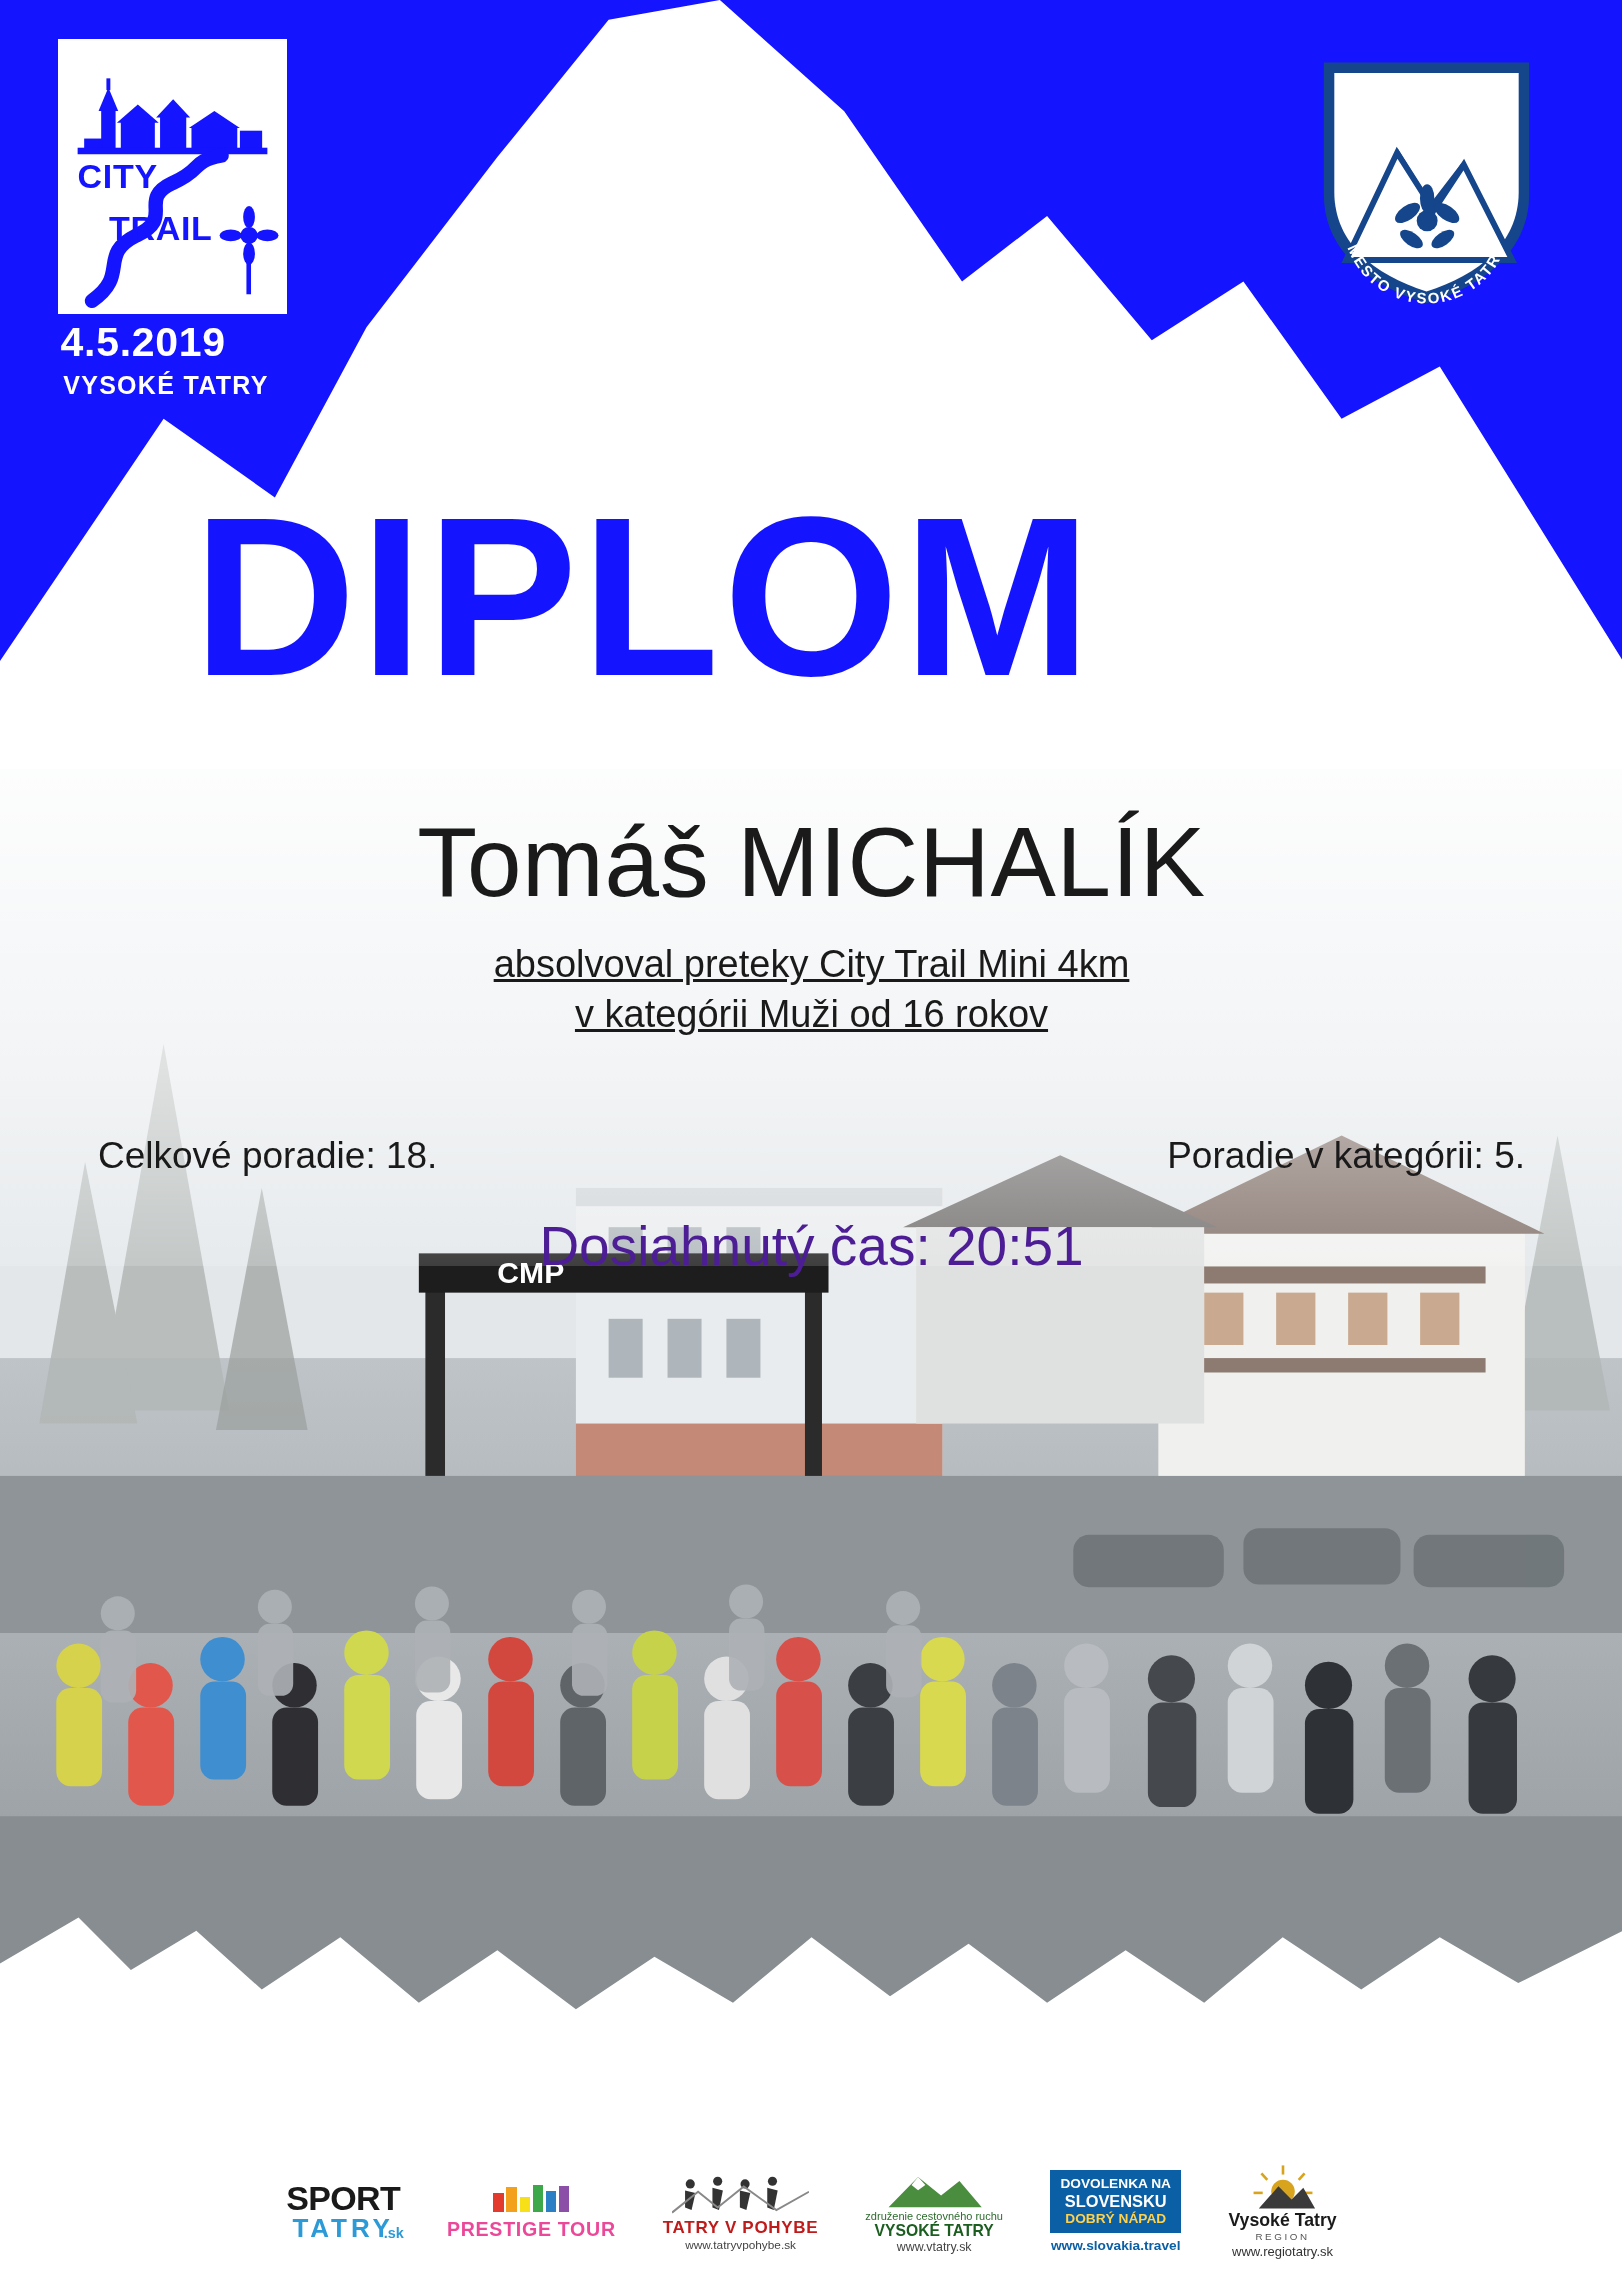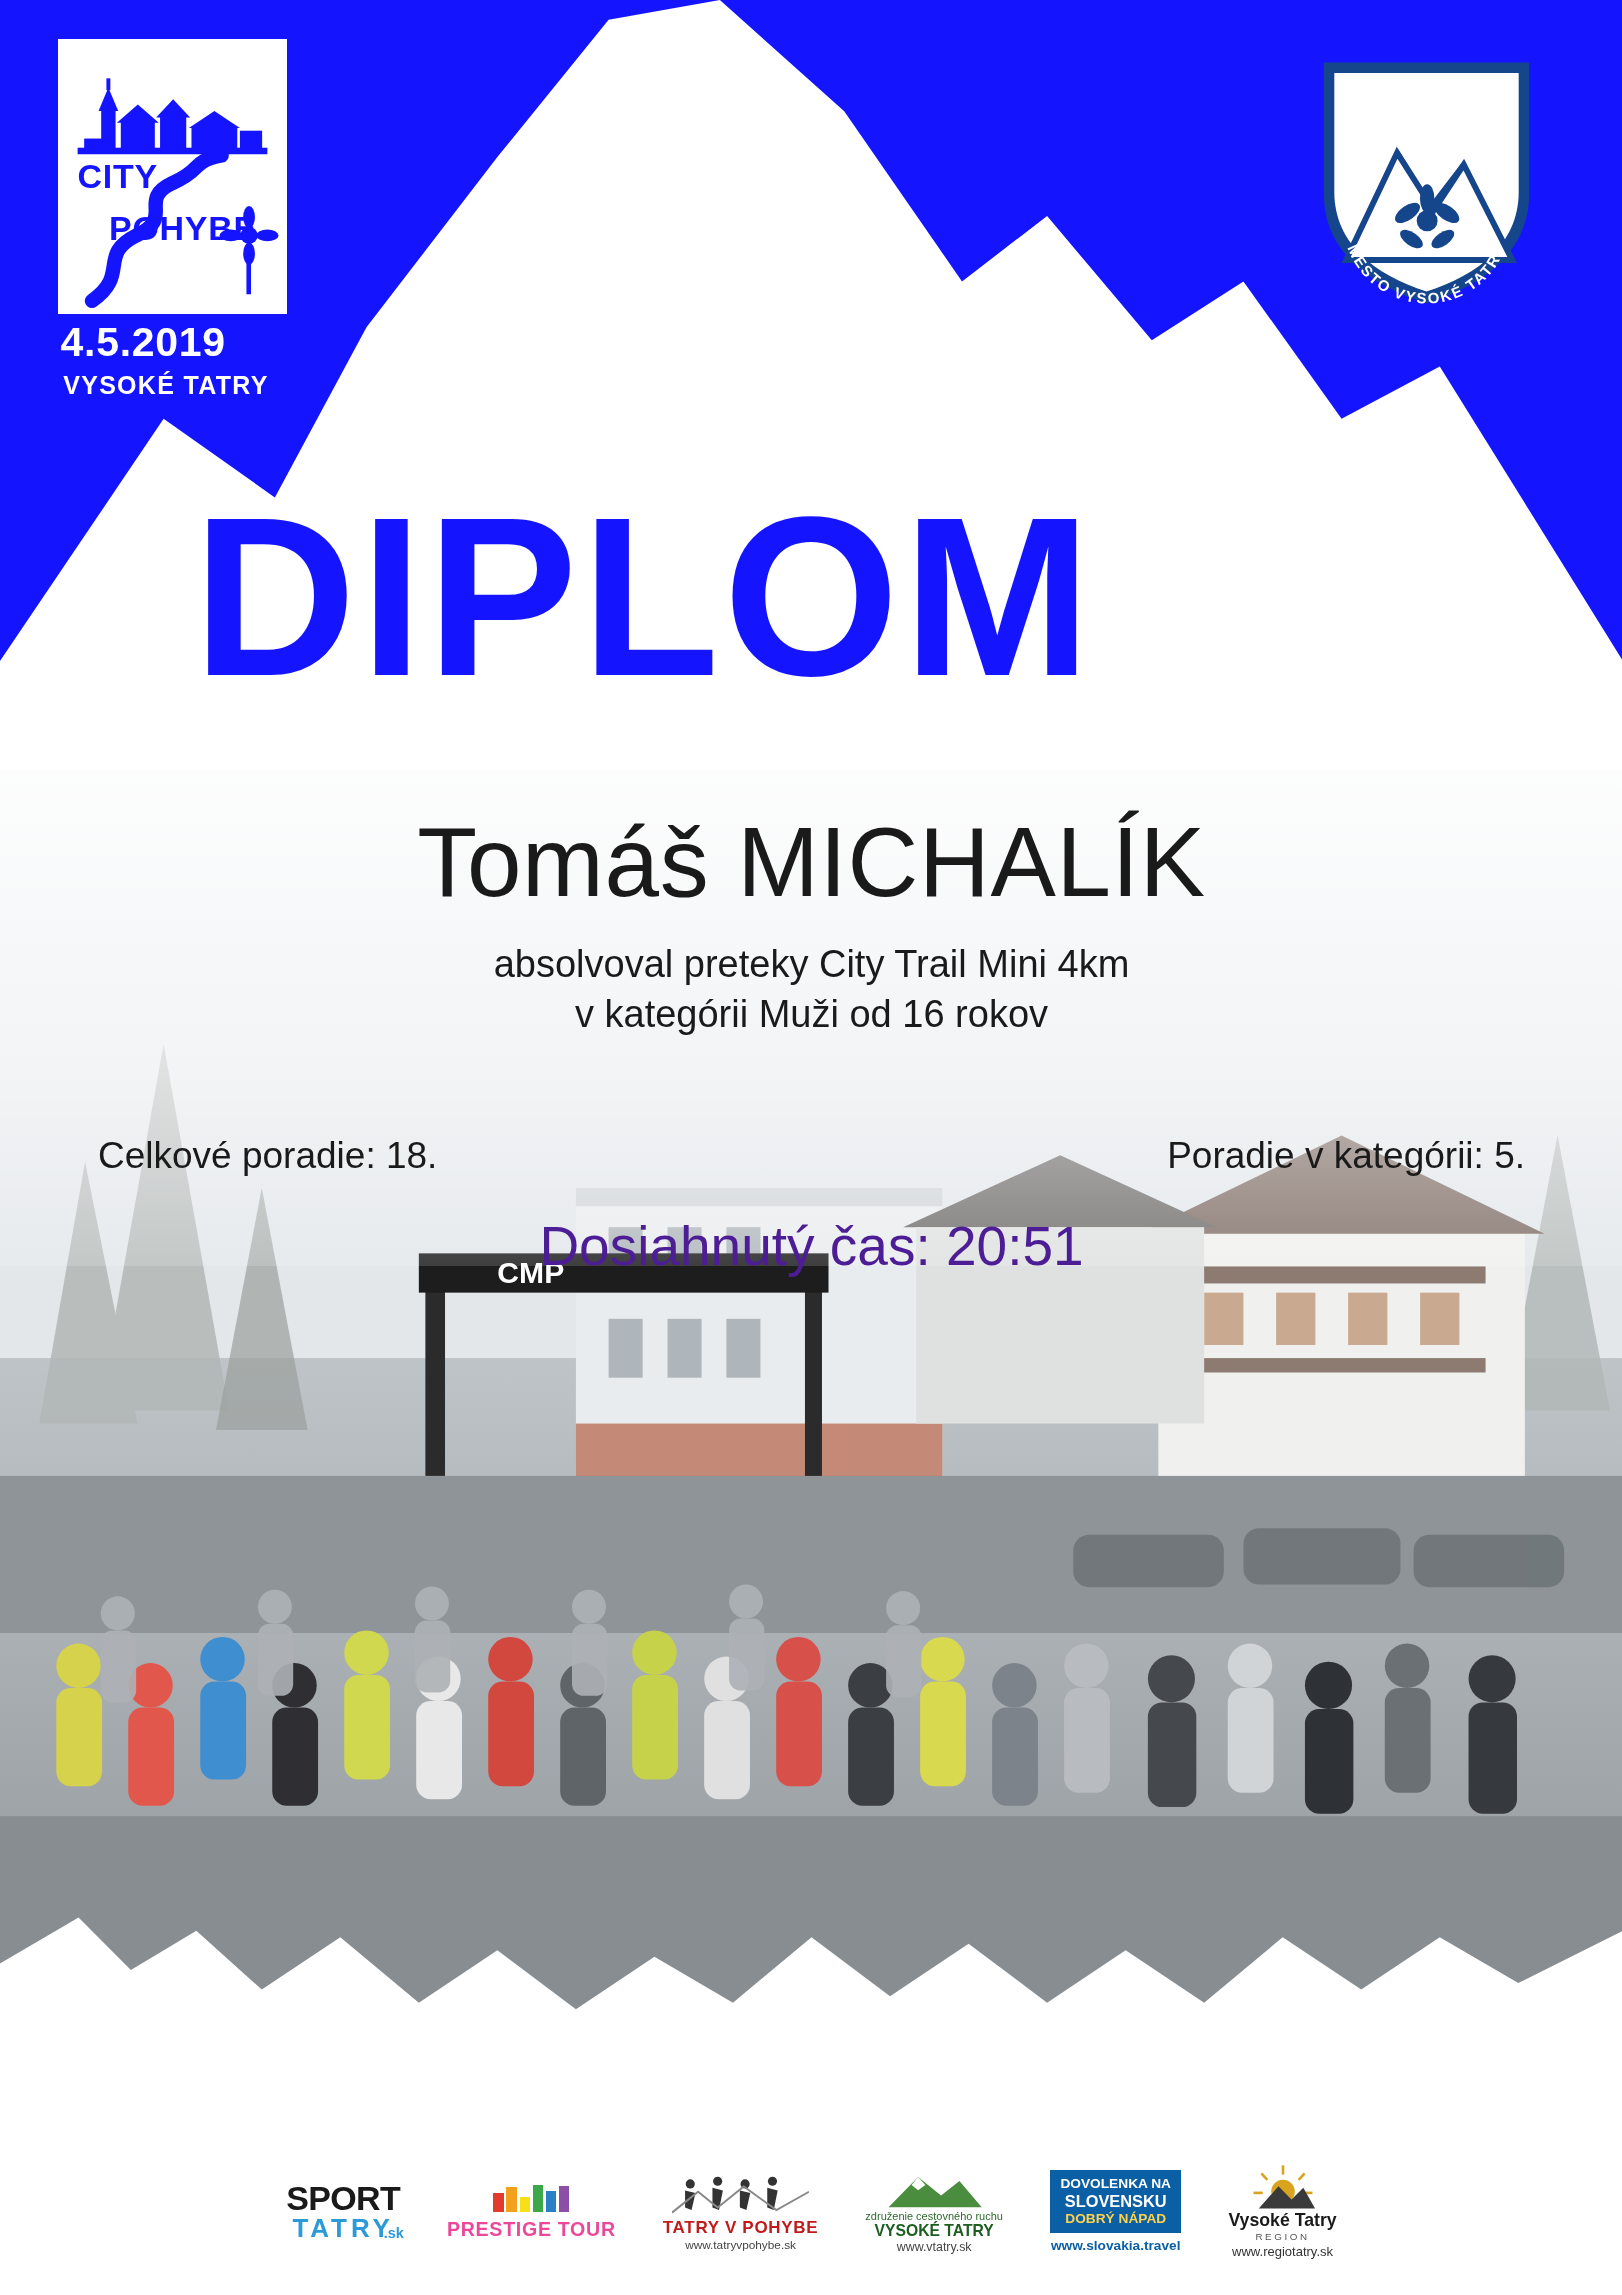--- a/index.html
+++ b/index.html
@@ -152,20 +152,21 @@
   .winner-name {
     font-size: 98px;
     font-weight: normal;
     line-height: 1.05;
     letter-spacing: 0.7px;
   }
   .race-line {
     margin-top: 25px;
     font-size: 38px;
     line-height: 1.32;
+    text-decoration: underline;
   }
   .rank-row {
     position: absolute;
     left: 0;
     top: 1135px;
     width: 1623px;
     padding: 0 98px;
     box-sizing: border-box;
     display: flex;
     justify-content: space-between;
@@ -281,21 +282,21 @@
         <g fill="#1414ff">
           <circle cx="292" cy="300" r="13"></circle>
           <ellipse cx="292" cy="272" rx="9" ry="17"></ellipse>
           <ellipse cx="292" cy="328" rx="9" ry="17"></ellipse>
           <ellipse cx="264" cy="300" rx="17" ry="9"></ellipse>
           <ellipse cx="320" cy="300" rx="17" ry="9"></ellipse>
           <rect x="288" y="330" width="7" height="60"></rect>
         </g>
       </svg>
       <div class="ct-word ct-city">CITY</div>
-      <div class="ct-word ct-trail">POHYBE</div>
+      <div class="ct-word ct-trail">TRAIL</div>
       <div class="ct-date">4.5.2019</div>
       <div class="ct-place">VYSOKÉ TATRY</div>
     </div>
 
     <div class="crest">
       <svg viewBox="0 0 350 390">
         <path d="M18 10 H332 V212 C332 300 260 352 175 378 C90 352 18 300 18 212 Z" fill="#15468c"></path>
         <path d="M34 26 H316 V208 C316 288 252 336 175 360 C98 336 34 288 34 208 Z" fill="#ffffff"></path>
         <polygon points="60,300 132,150 182,230 228,170 300,300" fill="#ffffff" stroke="#15468c" stroke-width="7"></polygon>
 

